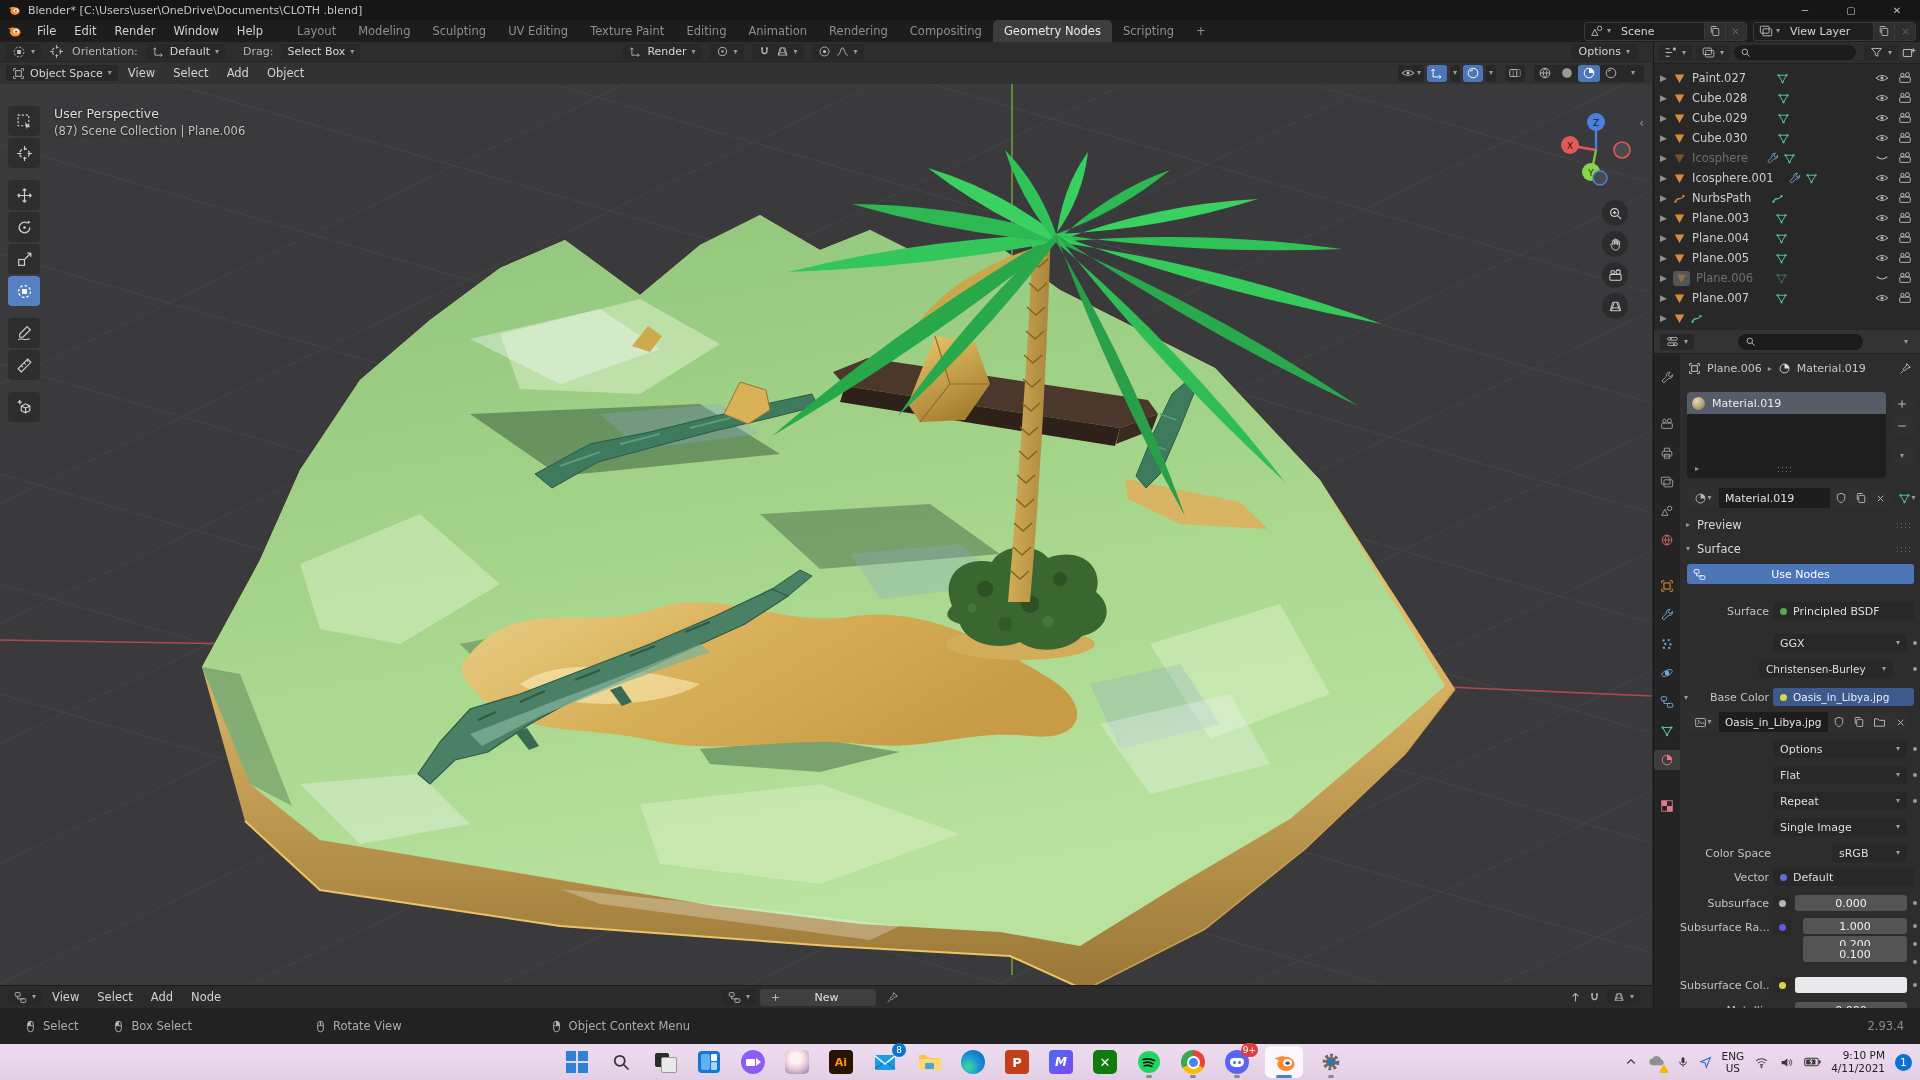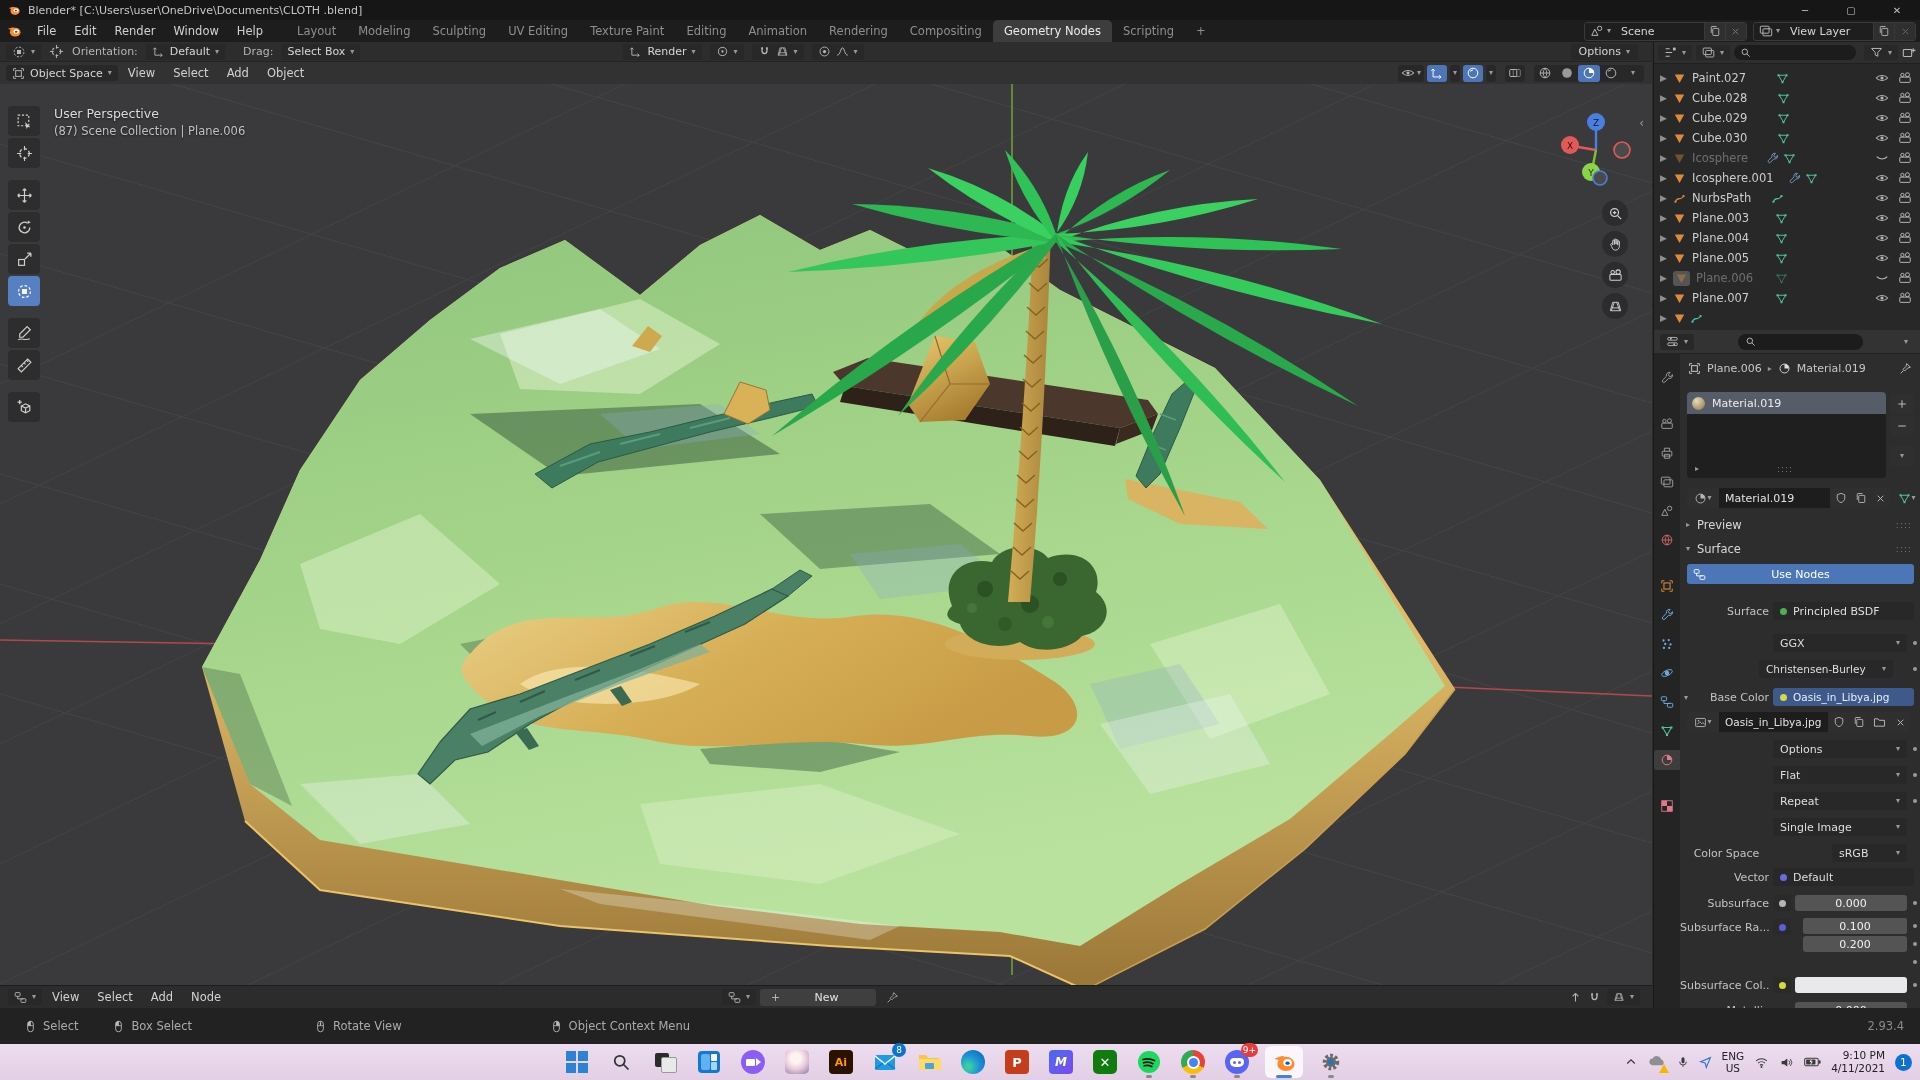--- a/index.html
+++ b/index.html
@@ -1508,21 +1508,21 @@
         <span class="tdot" style="left:233px;top:419px"></span>
       <div class="chip" style="left:93px;top:438px;width:134px">
           <span>Repeat</span>
           <span class="chev" style="margin-left:auto">▾</span>
         </div>
         <span class="tdot" style="left:233px;top:445px"></span>
       <div class="chip" style="left:93px;top:464px;width:134px">
           <span>Single Image</span>
           <span class="chev" style="margin-left:auto">▾</span>
         </div>
-      <span class="plabel" style="left:2px;top:493px;width:89px;text-align:center">Color Space</span>
+      <span class="plabel" style="left:2px;top:493px;width:89px;text-align:right">Color Space</span>
       <div class="chip" style="left:152px;top:490px;width:75px">
           <span>sRGB</span>
           <span class="chev" style="margin-left:auto">▾</span>
         </div>
       <span class="plabel" style="left:0;top:517px;width:89px">Vector</span>
       <div class="chip" style="left:93px;top:514px;width:141px">
           <span class="dot7" style="background:#6a6ae0"></span>
           <span>Default</span>
         </div>
 
@@ -1533,21 +1533,21 @@
       <div class="slider" style="left:115px;top:541px;width:112px">0.000</div>
       <span class="tdot" style="left:233px;top:547px"></span>
       <span class="plabel" style="left:0;top:567px;width:89px">Subsurface Ra...</span>
       <div class="sock" style="left:93px;top:565px">
           <span class="dot7" style="background:#5c5cdd"></span>
         </div>
       <div class="slider" style="left:123px;top:564px;width:104px">1.000</div>
         <span class="tdot" style="left:233px;top:570px"></span>
       <div class="slider" style="left:123px;top:582px;width:104px">0.200</div>
         <span class="tdot" style="left:233px;top:588px"></span>
-      <div class="slider" style="left:123px;top:564px;width:104px">0.100</div>
+      <div class="slider" style="left:123px;top:592px;width:104px">0.100</div>
         <span class="tdot" style="left:233px;top:606px"></span>
       <span class="plabel" style="left:0;top:625px;width:89px">Subsurface Col...</span>
       <div class="sock" style="left:93px;top:623px">
           <span class="dot7" style="background:#d8d840"></span>
         </div>
       <div class="slider" style="left:115px;top:623px;width:112px;background:#e9e9ec"></div>
       <span class="tdot" style="left:233px;top:629px"></span>
 
       <span class="plabel" style="left:0;top:650px;width:89px">Metallic</span>
       <div class="slider" style="left:115px;top:648px;width:112px">0.000</div>

